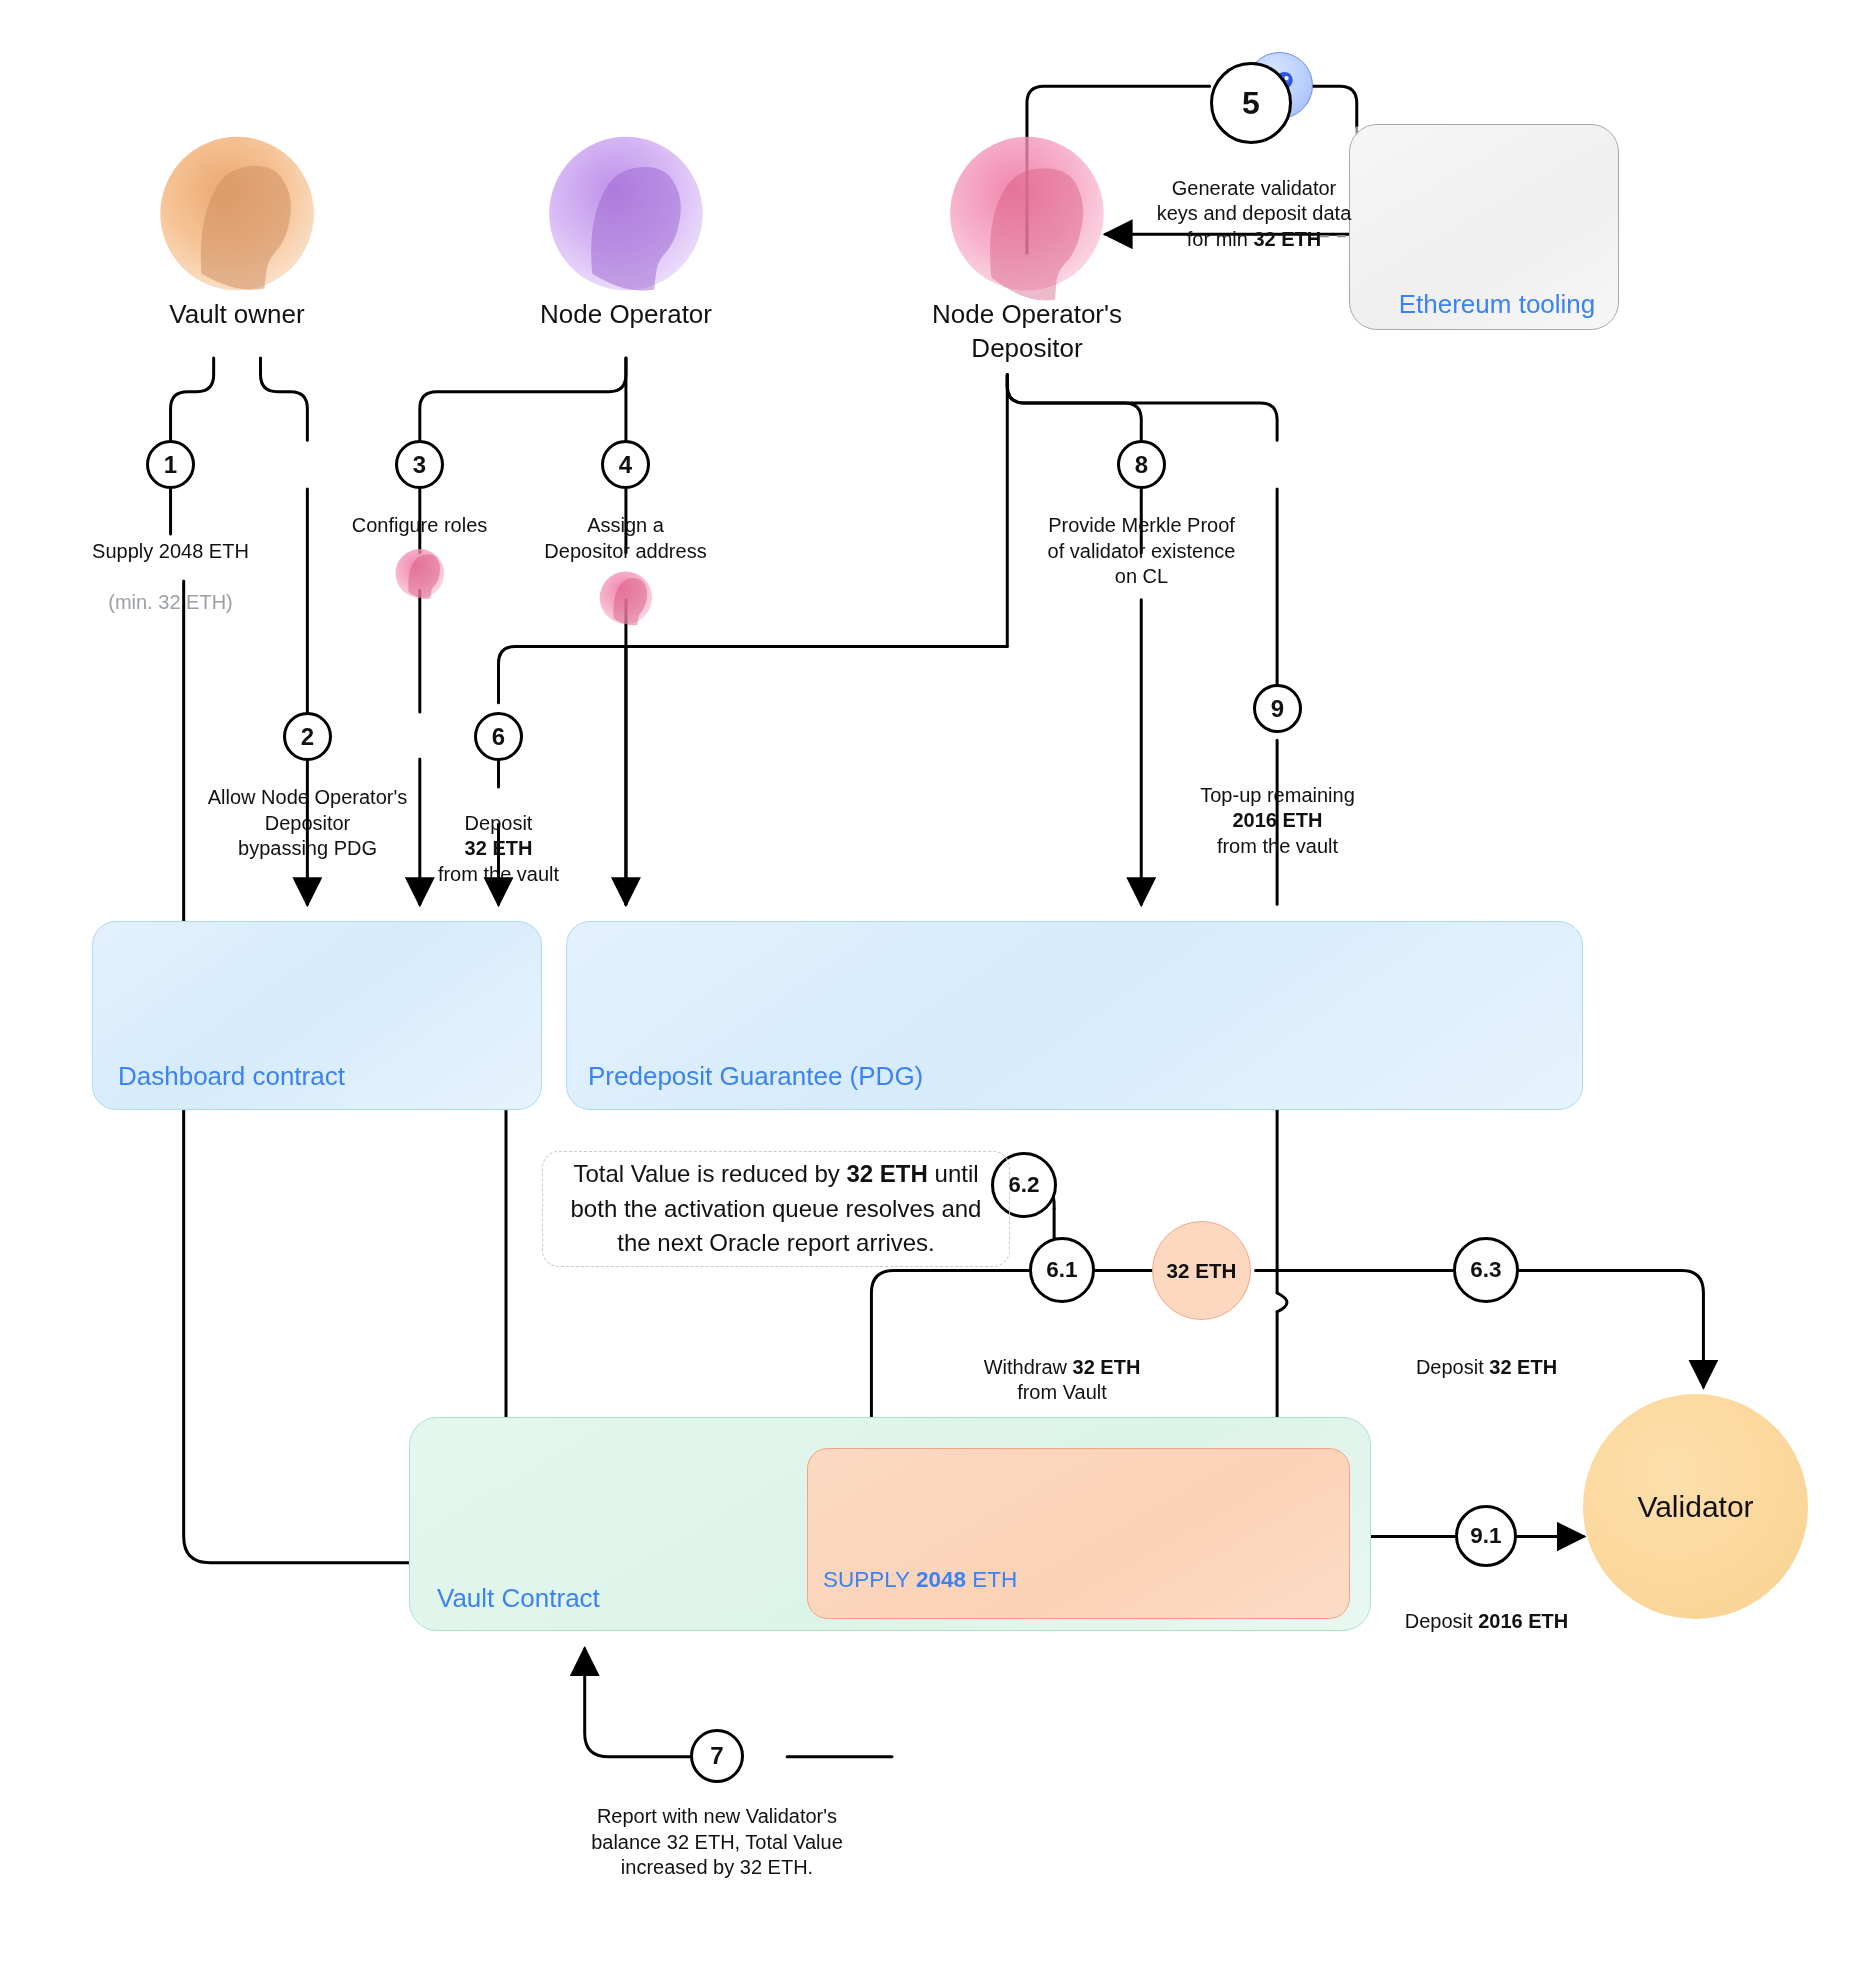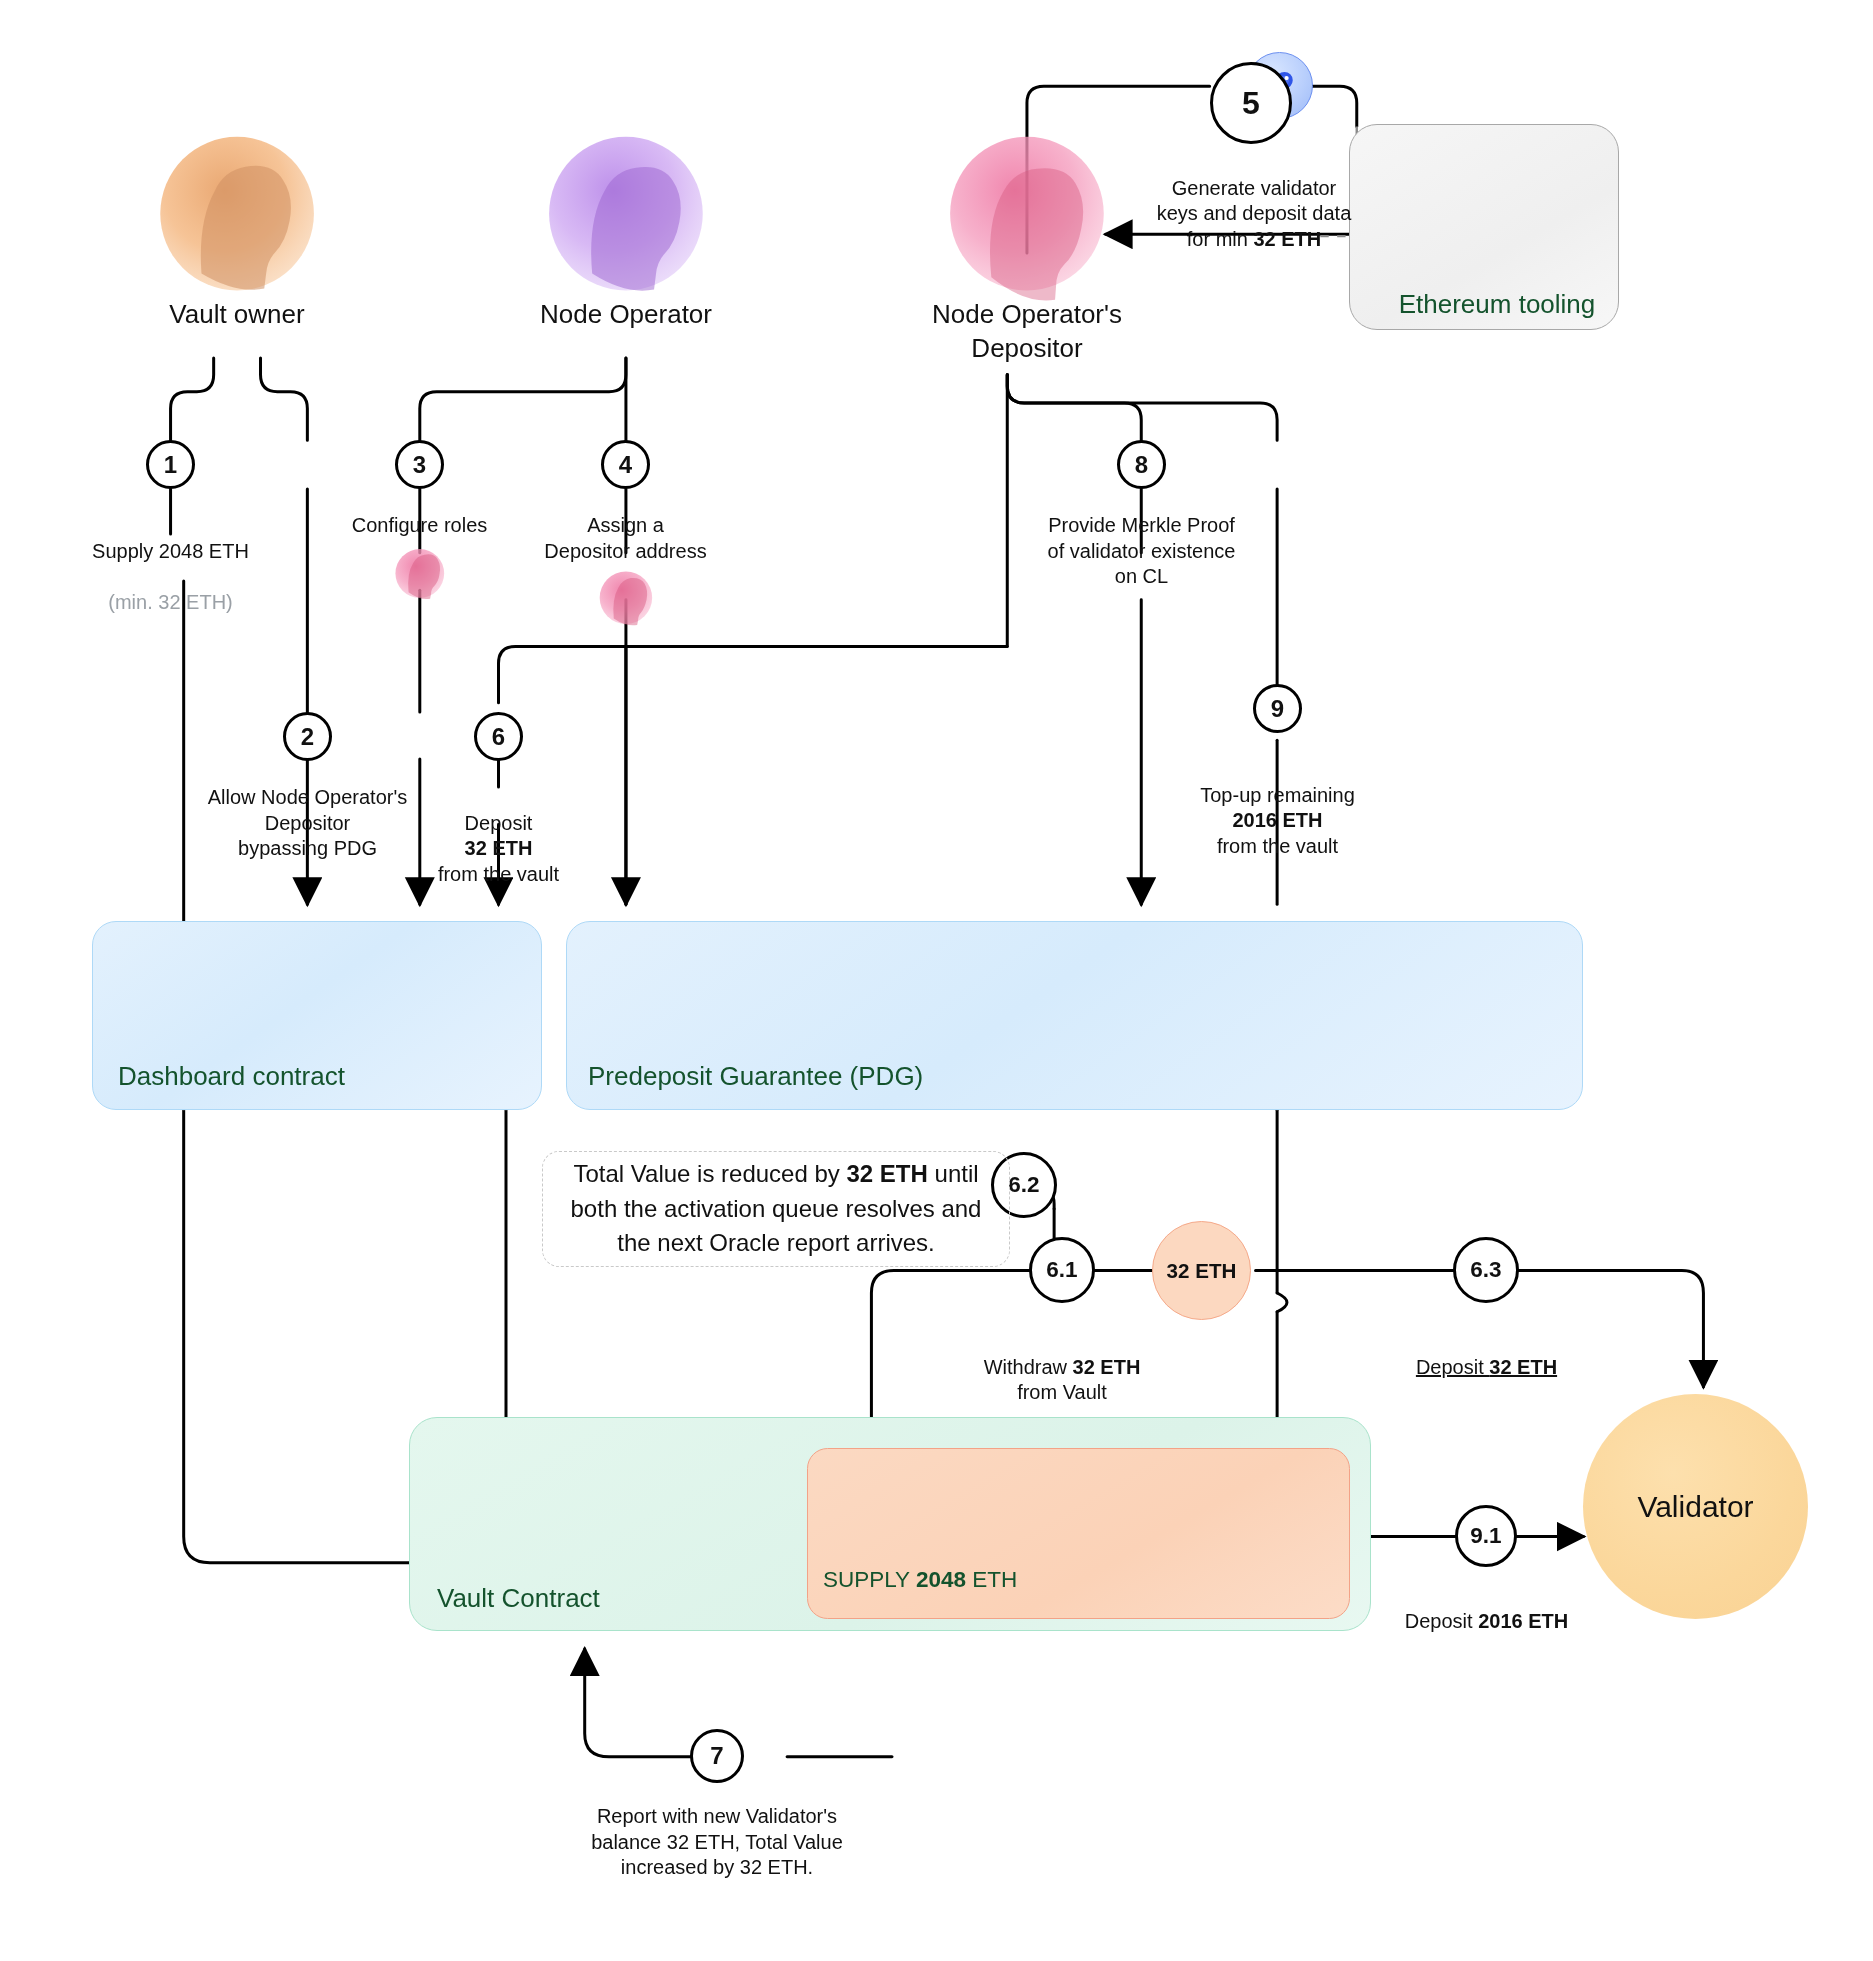--- a/index.html
+++ b/index.html
@@ -2,21 +2,21 @@
 <html style="font-size:15px"><head>
 <meta charset="utf-8">
 <style>
   html,body{margin:0;padding:0;background:#ffffff;}
   body{width:1874px;height:1962px;font-family:"Liberation Sans",sans-serif;overflow:hidden;}
   #stage{position:relative;width:1874px;height:1962px;background:#fff;}
   svg#wires{position:absolute;left:0;top:0;width:1874px;height:1962px;}
   .lbl{position:absolute;text-align:center;color:#111;line-height:1.28;white-space:pre-line;}
   .step-lbl{font-size:20px;}
   .actor-name{position:absolute;text-align:center;font-size:26px;color:#111;line-height:1.3;white-space:pre-line;}
-  .boxlabel{position:absolute;font-size:26px;color:#14532d;}
+  .boxlabel{position:absolute;font-size:26px;color:#3b82f6;}
   .muted{color:#9aa0a6;}
   .b{font-weight:700;}
   .stepnum{width:49px;height:49px;border:3.7px solid #000;background:#fff;font-size:24px;font-weight:600;color:#111;border-radius:50%;position:absolute;display:flex;align-items:center;justify-content:center;box-sizing:border-box;}
   .stepnum.sub{font-size:22.5px;border-width:3.3px;}
   .note{position:absolute;border:1.9px dashed #c9c9c9;border-radius:17px;display:flex;align-items:center;justify-content:center;text-align:center;font-size:24px;color:#111;line-height:1.45;padding:13px 17px;box-sizing:border-box;}
   .bigbox{position:absolute;border-radius:24px;box-sizing:border-box;}
   .blue{background:linear-gradient(145deg,#e3f1fd 0%,#d6ebfc 45%,#e7f3fe 100%);border:1.9px solid #aed9f7;}
   .grey{background:linear-gradient(150deg,#f6f6f6 0%,#efefef 60%,#f7f7f7 100%);border:1.9px solid #a8a8a8;border-radius:28px;}
   .green{background:linear-gradient(150deg,#e4f7ee 0%,#dcf3e9 60%,#e8f8f1 100%);border:1.9px solid #a9e3cb;border-radius:28px;}
   .peach{background:linear-gradient(150deg,#fbd9c2 0%,#fbd2b7 60%,#fcdcc7 100%);border:1.9px solid #f3a287;border-radius:20.6px;}
@@ -216,21 +216,21 @@
     <span>Top-up remaining
 </span><span class="b">2016 ETH</span><span>
 from the vault</span>
   </div>
 
   <div class="lbl step-lbl" style="left:940px;top:1329px;width:244px;">
     <span>Withdraw </span><span class="b">32 ETH</span><span>
 from Vault</span>
   </div>
 
-  <div class="lbl step-lbl" style="left:1374px;top:1329px;width:225px;text-decoration:underline;">
+  <div class="lbl step-lbl" style="left:1374px;top:1329px;width:225px;">
     <span>Deposit </span><span class="b">32 ETH</span>
   </div>
 
   <div class="lbl step-lbl" style="left:1374px;top:1583px;width:225px;">
     <span>Deposit </span><span class="b">2016 ETH</span>
   </div>
 
   <div class="lbl step-lbl" style="left:567px;top:1804px;width:300px;">Report with new Validator's
 balance 32 ETH, Total Value
 increased by 32 ETH.</div>

